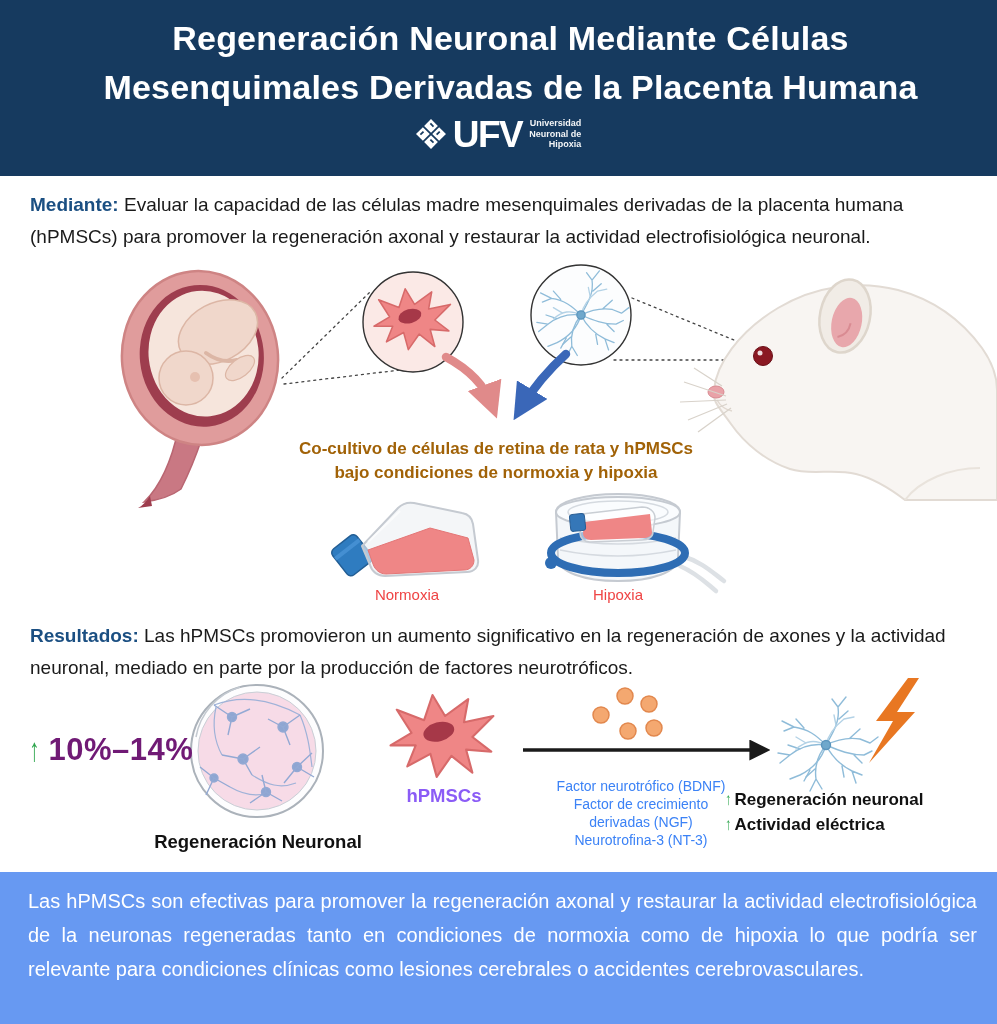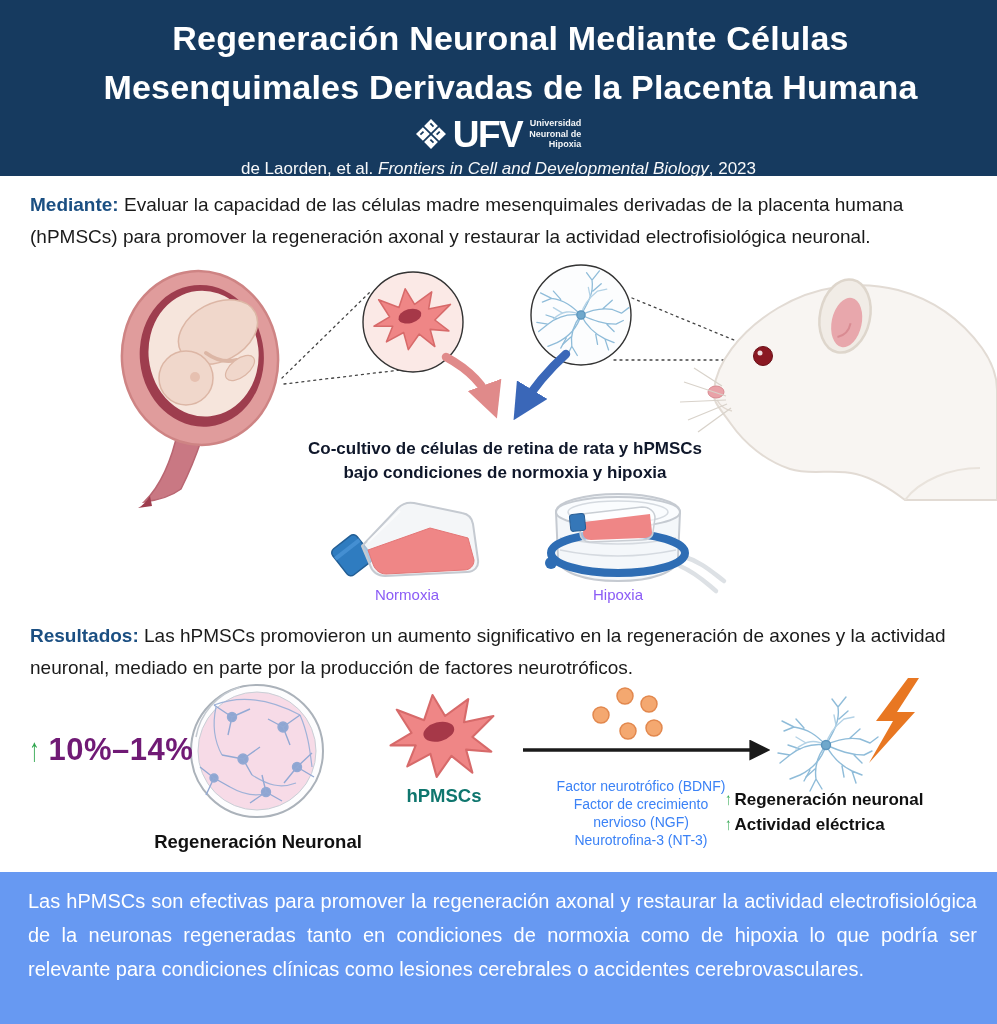--- a/index.html
+++ b/index.html
@@ -10,41 +10,41 @@
   
   .header {
     position:absolute; top:0; left:0; width:997px; height:176px;
     background:#163A5F; color:#ffffff; text-align:center;
   }
   .title-line { font-size:34px; font-weight:bold; line-height:49px; letter-spacing:0.2px; }
   .title-wrap { padding-top:14px;padding-left:24px; }
   .logo-row { display:flex; justify-content:center; align-items:center; gap:7px; margin-top:3px; height:38px; }
   .logo-acronym { font-size:37px; font-weight:bold; letter-spacing:-1.5px; line-height:1; }
   .logo-institution { text-align:right; font-size:9px; line-height:10.5px; font-weight:bold; opacity:.95; }
-  .citation { font-size:17px; margin-top:6px; opacity:.97; }
+  .citation { font-size:13px; margin-top:22px; opacity:.97; }
   .citation .journal { font-style:italic; }
   
   .para { position:absolute; left:30px; width:940px; font-size:19px; line-height:32px; color:#1A1A1A; }
   .para .lbl { color:#1B4F82; font-weight:bold; }
   .objective-para { top:189px; }
   .results-para { top:620px; }
   
   .fig { position:absolute; left:0; }
-  .caption-cocultivo { position:absolute; left:255px; width:500px; top:437px; text-align:center;
-    font-size:17px; font-weight:bold; color:#0f172a; line-height:24px; }
-  .flask-label { position:absolute; top:586px; text-align:center; font-size:15px; color:#8b5cf6; }
+  .caption-cocultivo { position:absolute; left:246px; width:500px; top:437px; text-align:center;
+    font-size:17px; font-weight:bold; color:#a16207; line-height:24px; }
+  .flask-label { position:absolute; top:586px; text-align:center; font-size:15px; color:#ef4444; }
   .flask-label.normoxia { left:333px; width:148px; }
   .flask-label.hypoxia { left:544px; width:148px; }
   .increase { position:absolute; left:26px; top:731px; display:flex; align-items:center; gap:6px; }
   .increase .green-up { color:#2FA64E; font-size:33px; font-weight:bold; display:inline-block; transform:scaleX(0.62); }
   .increase .val { font-size:31px; font-weight:bold; color:#701a75; letter-spacing:0.5px; }
   .petri-caption { position:absolute; left:127px; width:262px; top:831px; text-align:center;
     font-size:18.5px; font-weight:bold; color:#111; }
   .cell-caption { position:absolute; left:383px; width:122px; top:785px; text-align:center;
-    font-size:18.5px; font-weight:bold; color:#0f766e; }
+    font-size:18.5px; font-weight:bold; color:#8b5cf6; }
   .factors { position:absolute; left:518px; width:246px; top:777px; text-align:center;
     font-size:14px; line-height:18px; color:#3b82f6; }
   .factors span { display:block; }
   .outcomes { position:absolute; left:724px; width:240px; top:787px; 
     font-size:17px; font-weight:bold; color:#111; line-height:25px; }
   .outcomes .green-up { color:#2FA64E; display:inline-block; transform:scaleX(0.75); margin-right:2px; }
   
   .footer {
     position:absolute; top:872px; left:0; width:997px; height:152px; background:#6799F2;
   }
@@ -284,21 +284,21 @@
 
   <div class="increase">
     <span class="green-up">↑</span>
     <span class="val">10%–14%</span>
   </div>
   <div class="petri-caption">Regeneración Neuronal</div>
   <div class="cell-caption">hPMSCs</div>
   <div class="factors">
     <span>Factor neurotrófico (BDNF)</span>
     <span>Factor de crecimiento</span>
-    <span>nervioso (NGF)</span>
+    <span>derivadas (NGF)</span>
     <span>Neurotrofina-3 (NT-3)</span>
   </div>
   <div class="outcomes">
     <div><span class="green-up">↑</span><span>Regeneración neuronal</span></div>
     <div><span class="green-up">↑</span><span>Actividad eléctrica</span></div>
   </div>
 
   <div class="footer">
     <p>Las hPMSCs son efectivas para promover la regeneración axonal y restaurar la actividad electrofisiológica de la neuronas regeneradas tanto en condiciones de normoxia como de hipoxia lo que podría ser relevante para condiciones clínicas como lesiones cerebrales o accidentes cerebrovasculares.</p>
   </div>

